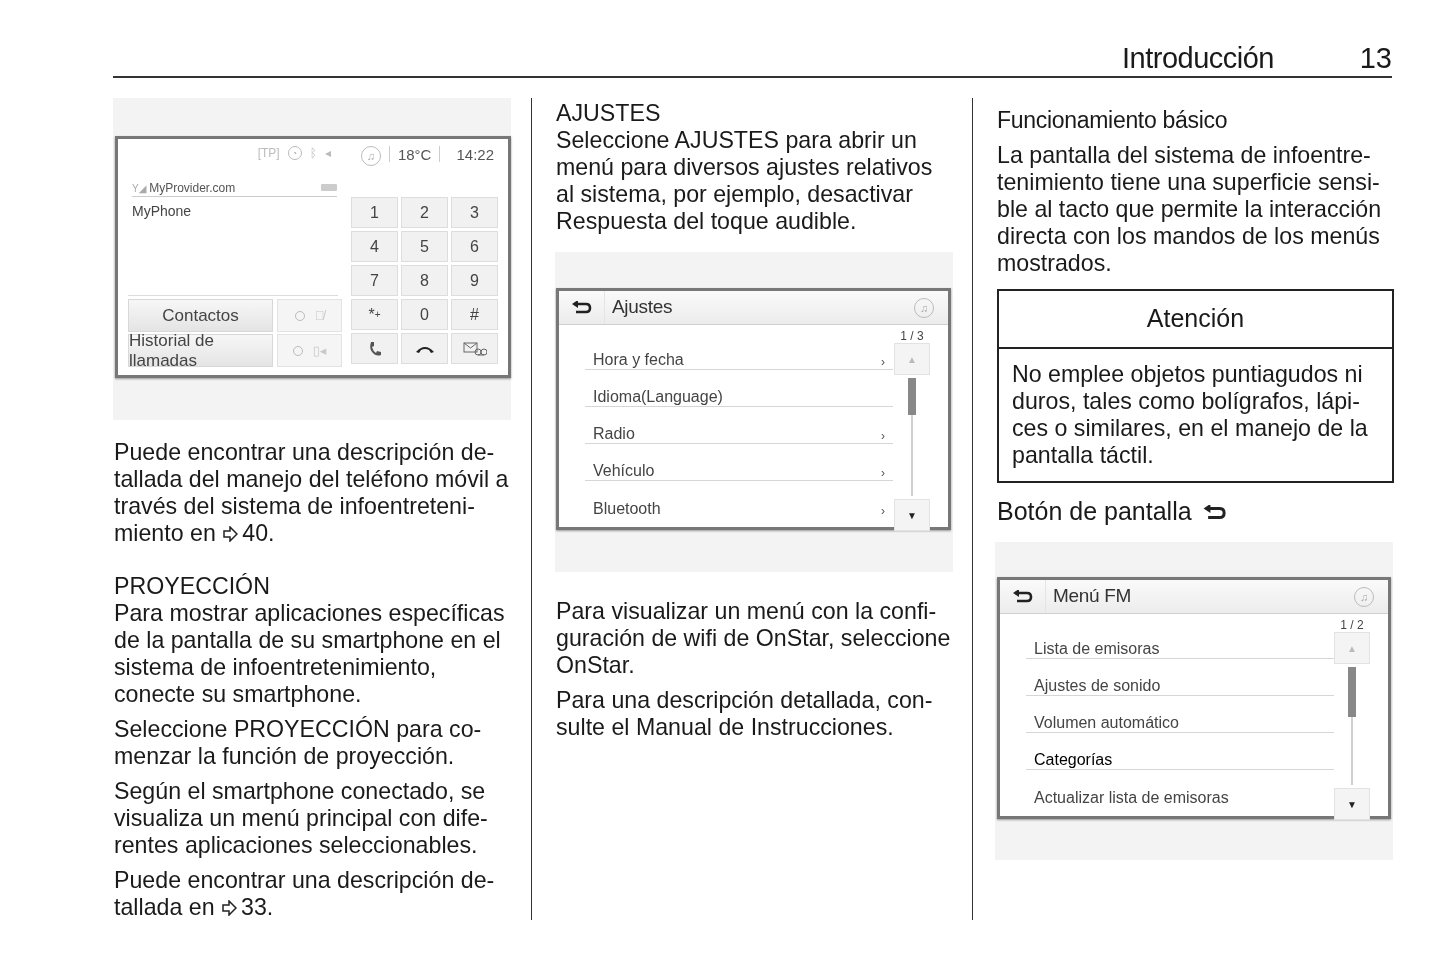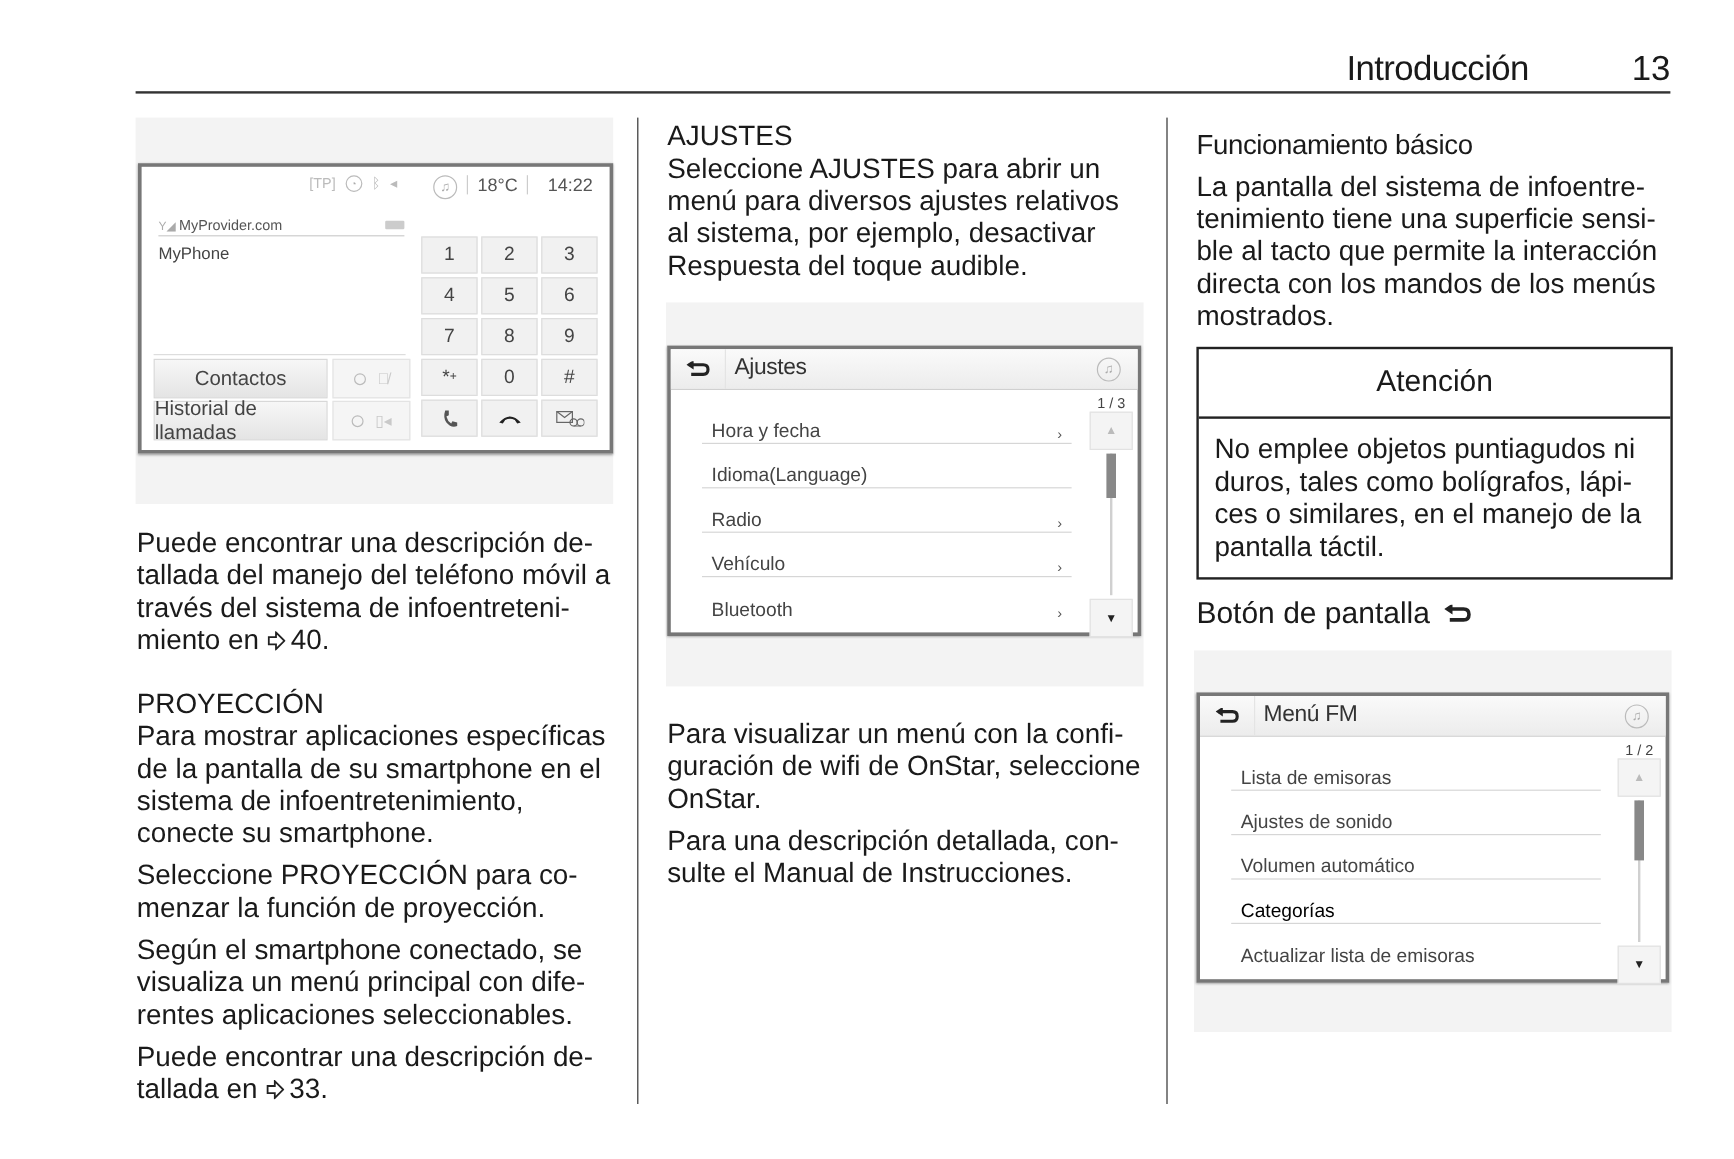--- a/index.html
+++ b/index.html
@@ -50,21 +50,21 @@
   .menu .back { position:absolute; left:0; top:0; width:45px; height:33px; display:flex; align-items:center; justify-content:center;
                 border-right:1px solid #e4e4e4; }
   .menu .mtitle { position:absolute; left:53px; top:5px; font-size:19px; color:#333; letter-spacing:-0.3px; }
   .menu .music { position:absolute; right:14px; top:7px; }
   .menu .items { position:absolute; left:26px; top:42px; width:308px; }
   .menu .item { height:37px; border-bottom:1px solid #d6d6d6; display:flex; align-items:flex-end; justify-content:space-between;
                 font-size:16px; color:#444; padding:0 8px 0 8px; box-sizing:border-box; position:relative; }
   .menu .item:last-child { border-bottom:none; }
   .menu .item.disabled .lbl { color:#000000; }
   .menu .chev { font-size:12px; color:#555; }
-  .menu .pager { position:absolute; right:4px; top:38px; width:36px; }
+  .menu .pager { position:absolute; right:18px; top:38px; width:36px; }
   .menu .pg { font-size:12px; text-align:center; color:#444; }
   .menu .pbtn { width:34px; height:30px; background:#f4f4f4; border:1px solid #e2e2e2; display:flex; align-items:center;
                 justify-content:center; font-size:10px; }
   .menu .track { width:2px; background:#d0d0d0; margin:3px auto; position:relative; }
   .menu .thumb { position:absolute; left:-3px; width:8px; background:#888; }
 
   
   .notice { position:absolute; left:997px; top:289px; width:393px; border:2px solid #222; }
   .notice .nh { border-bottom:2px solid #222; text-align:center; font-size:25px; line-height:54px; height:56px; }
   .notice .nb { padding:12px 12px 12px 13px; font-size:23.2px; line-height:27px; }

